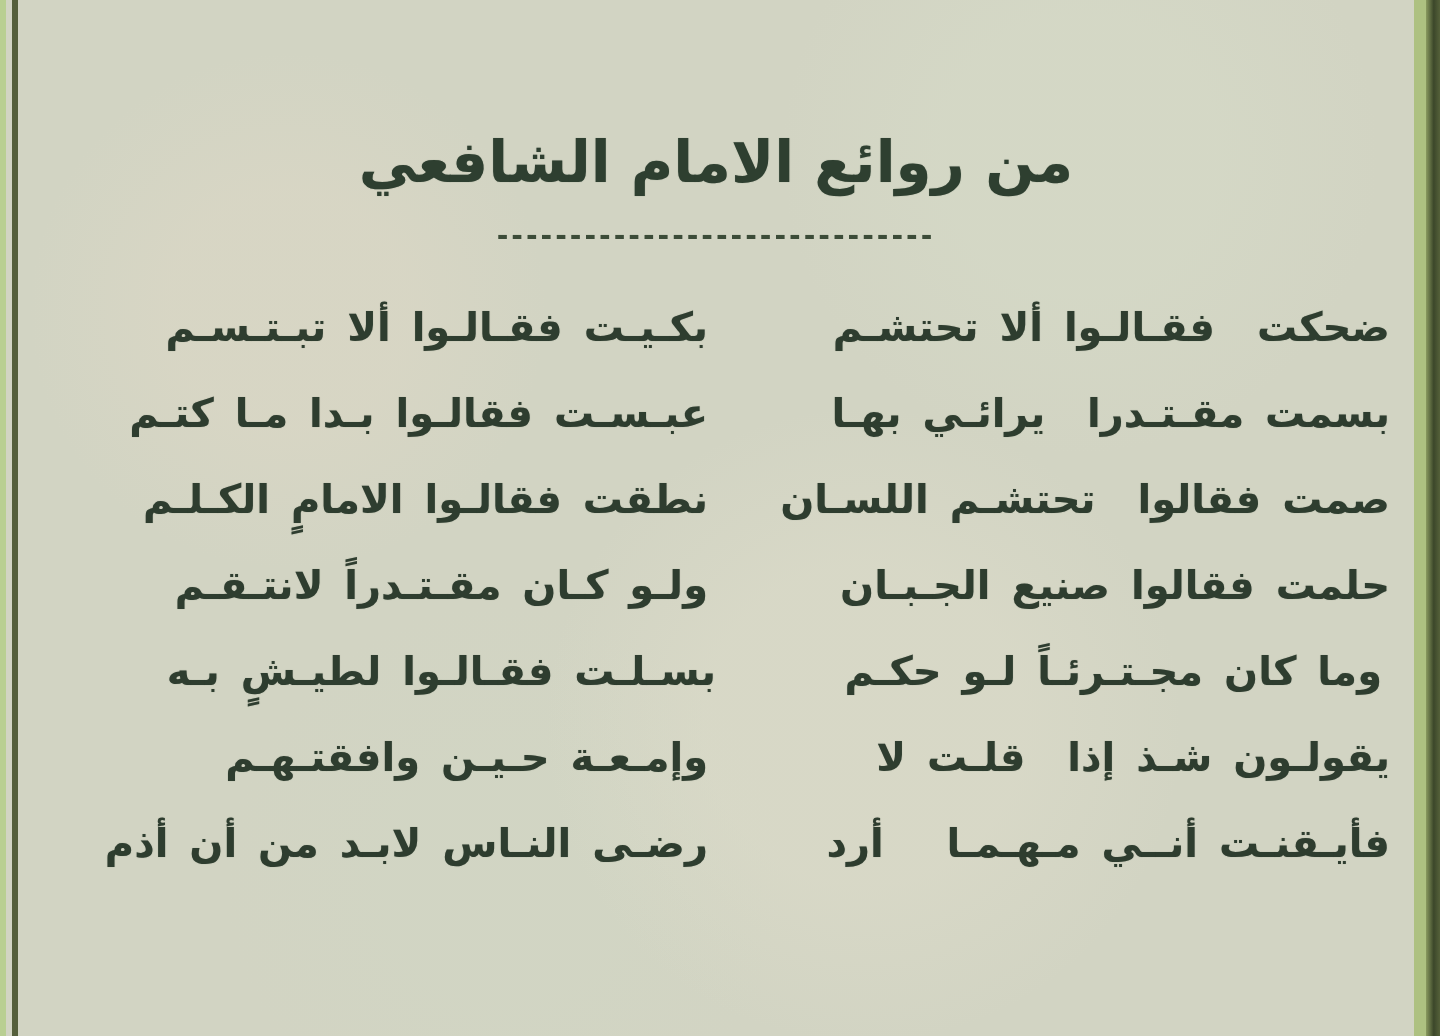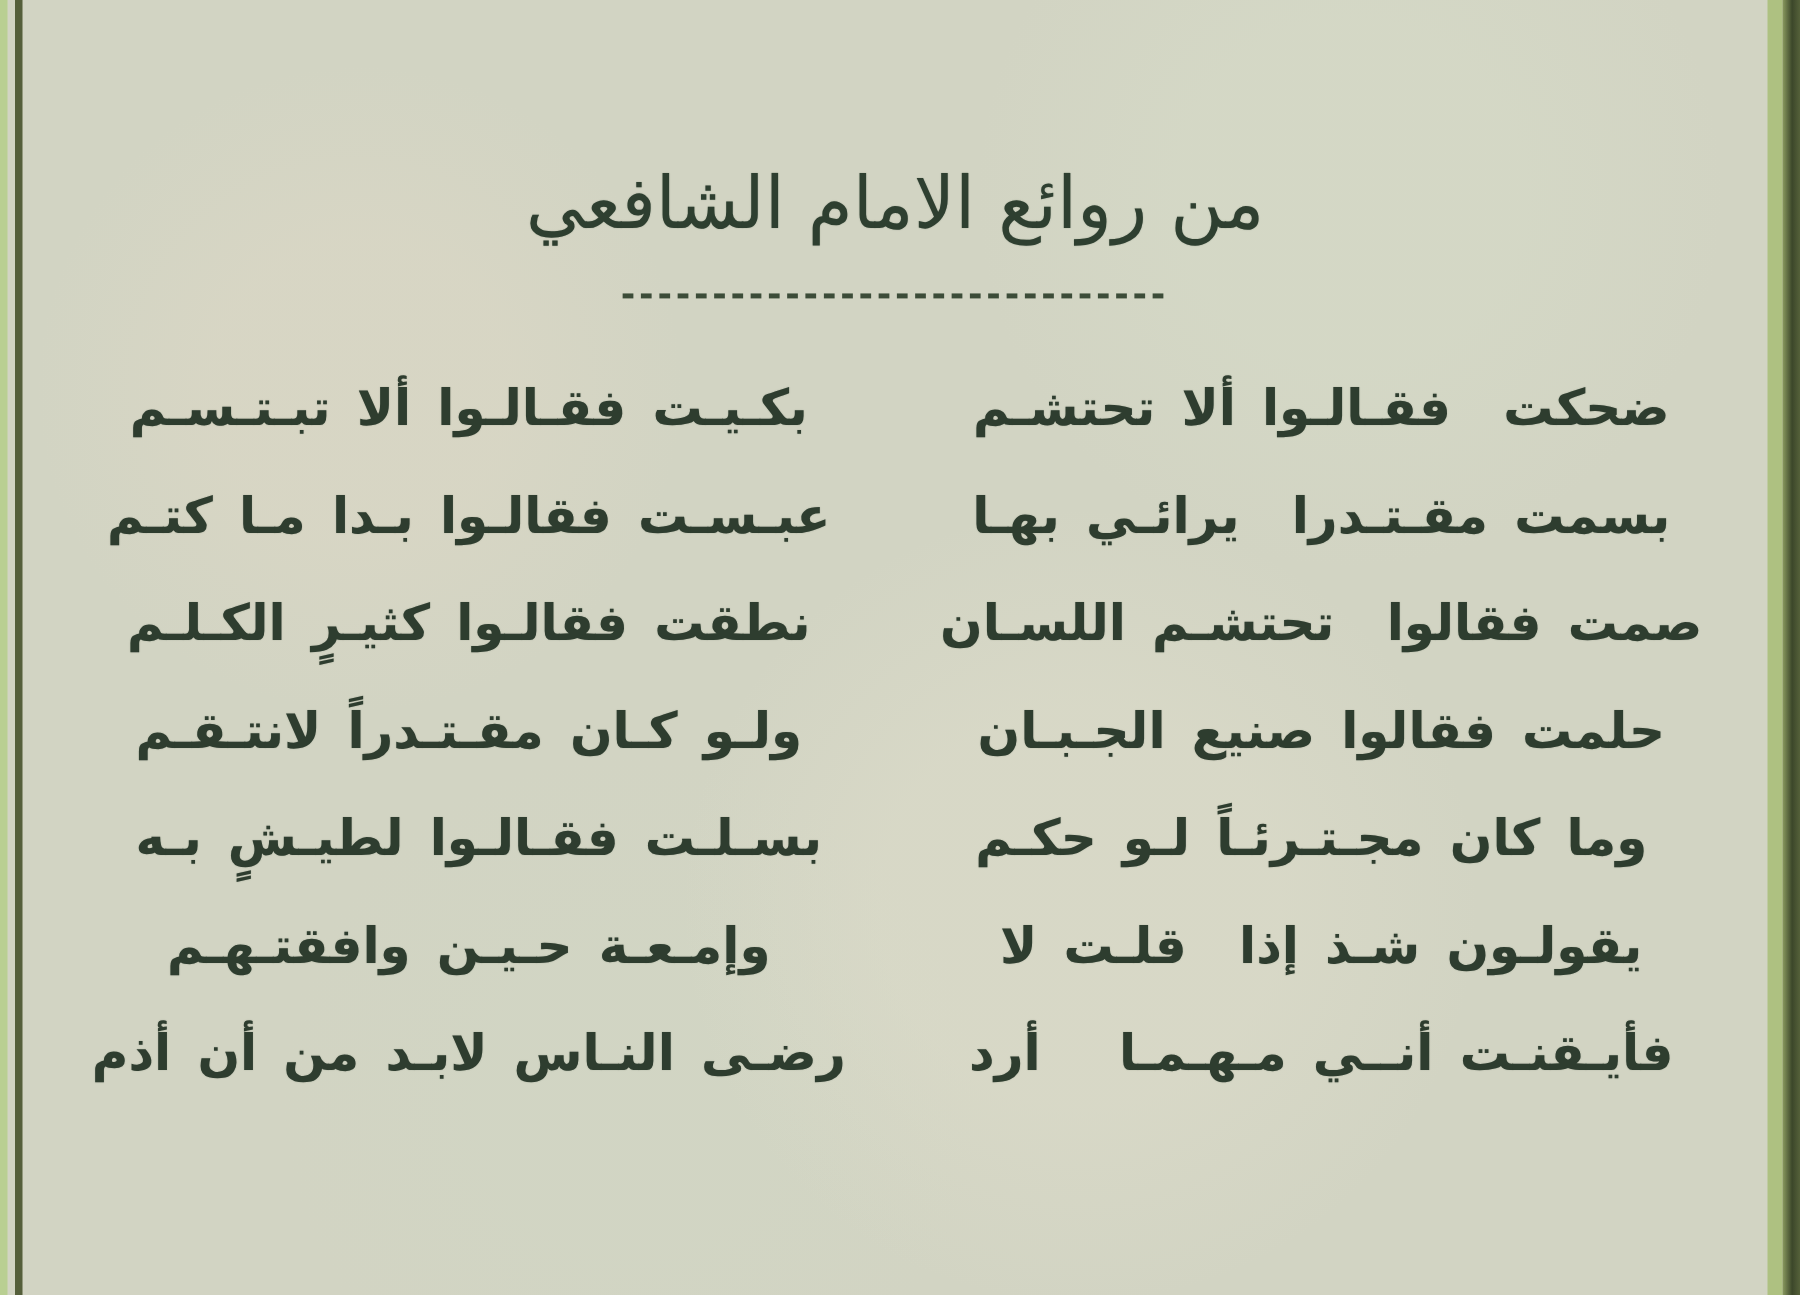--- a/index.html
+++ b/index.html
@@ -49,21 +49,21 @@
 
   .content {
     position: absolute;
     left: 30px; right: 38px; top: 0; bottom: 0;
   }
 
   .title {
     margin-top: 128px;
     text-align: center;
     font-size: 58px;
-    font-weight: normal;
+    font-weight: bold;
     color: #2e3f30;
     letter-spacing: 1px;
     text-shadow: 0 0 1px rgba(46,63,48,0.4);
   }
 
   .separator {
     margin-top: 26px;
     text-align: center;
     font-size: 28px;
     font-weight: bold;
@@ -79,21 +79,21 @@
     width: 1348px;
   }
   .verse-row {
     display: flex;
     flex-direction: row; 
     align-items: center;
     height: 86px;
   }
   .hemistich {
     width: 50%;
-    text-align: center;
+    text-align: right;
     font-size: 40px;
     font-weight: bold;
     color: #2e3d2f;
     white-space: pre;
     word-spacing: 7px;
     text-shadow: 0 0 1px rgba(46,61,47,0.35);
   }
   .hemistich.first  { padding-left: 8px; }
   .hemistich.second { padding-right: 8px; }
 </style>
@@ -120,21 +120,21 @@
       <div class="hemistich second">بكـيـت فقـالـوا ألا تبـتـسـم</div>
     </div>
 
     <div class="verse-row">
       <div class="hemistich first">بسمت مقـتـدرا  يرائـي بهـا</div>
       <div class="hemistich second">عبـسـت فقالـوا بـدا مـا كتـم</div>
     </div>
 
     <div class="verse-row">
       <div class="hemistich first">صمت فقالوا  تحتشـم اللسـان</div>
-      <div class="hemistich second">نطقت فقالـوا كثيـرٍ الكـلـم</div>
+      <div class="hemistich second">نطقت فقالـوا الامامٍ الكـلـم</div>
     </div>
 
     <div class="verse-row">
       <div class="hemistich first">حلمت فقالوا صنيع الجـبـان</div>
       <div class="hemistich second">ولـو كـان مقـتـدراً لانتـقـم</div>
     </div>
 
     <div class="verse-row">
       <div class="hemistich second">وما كان مجـتـرئـاً لـو حكـم</div>
       <div class="hemistich first">بسـلـت فقـالـوا لطيـشٍ بـه</div>

